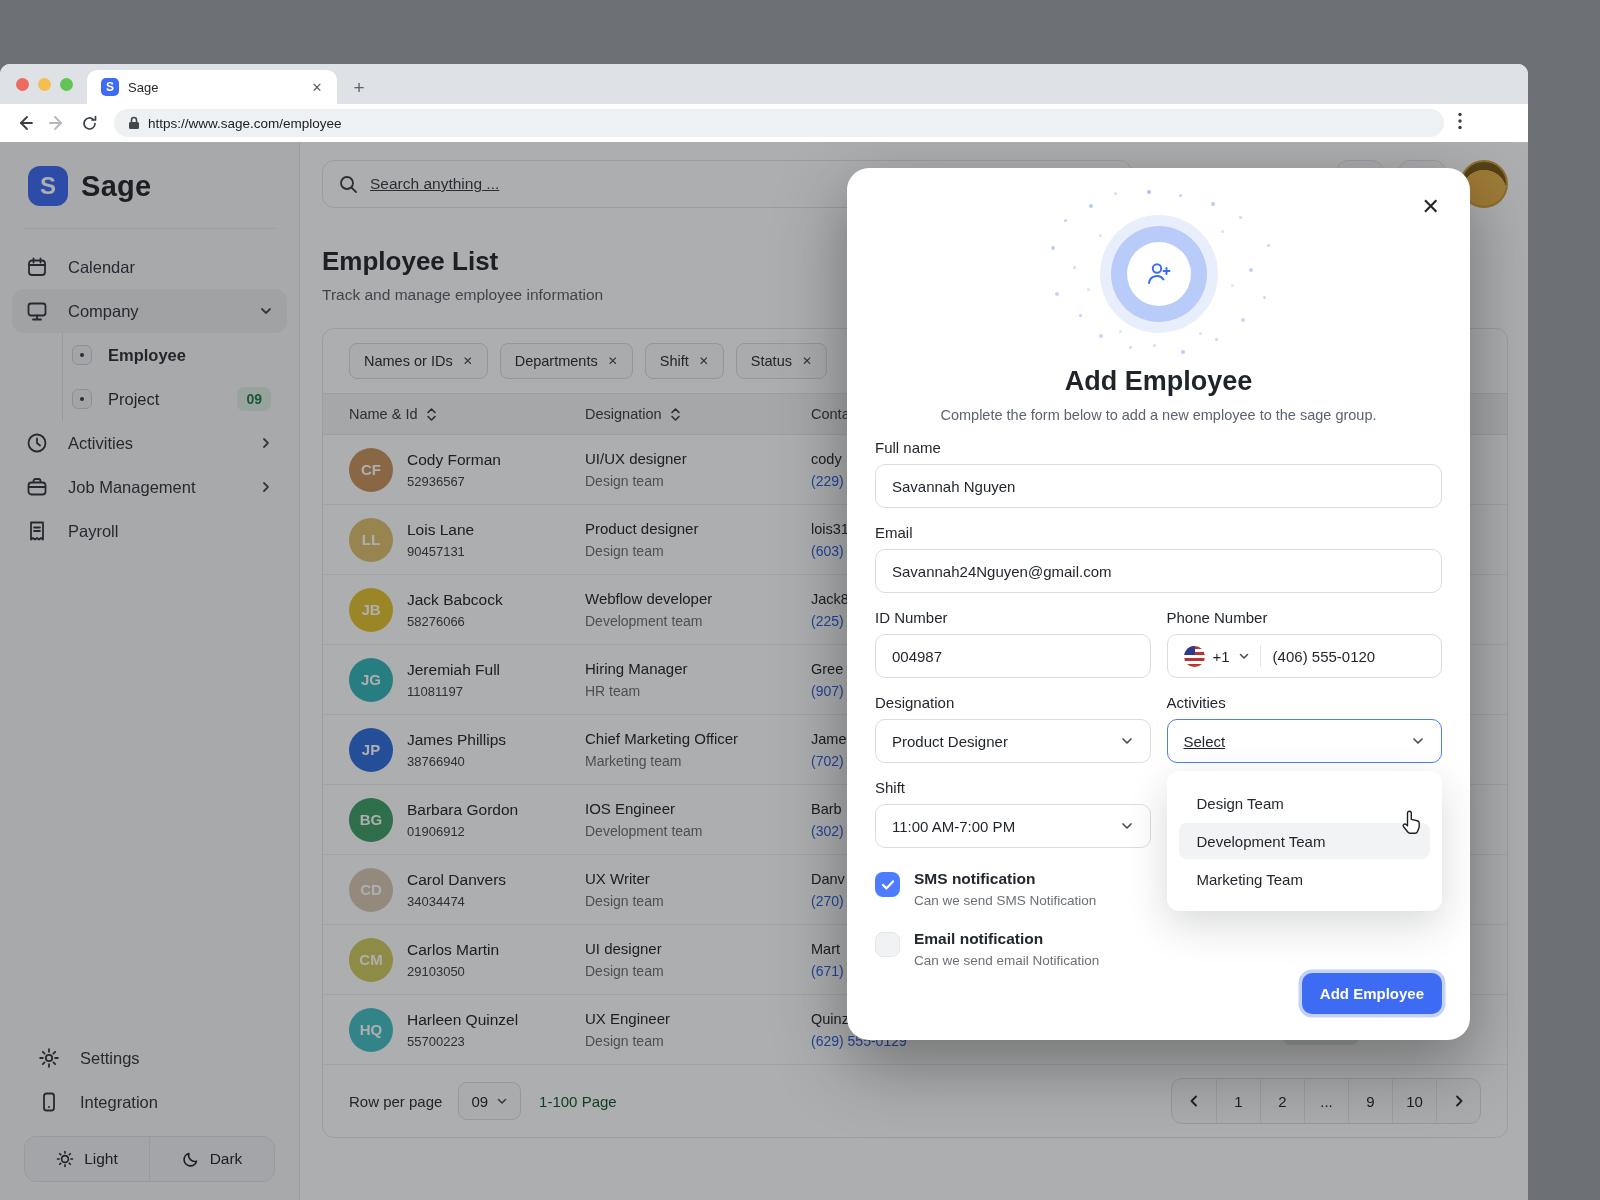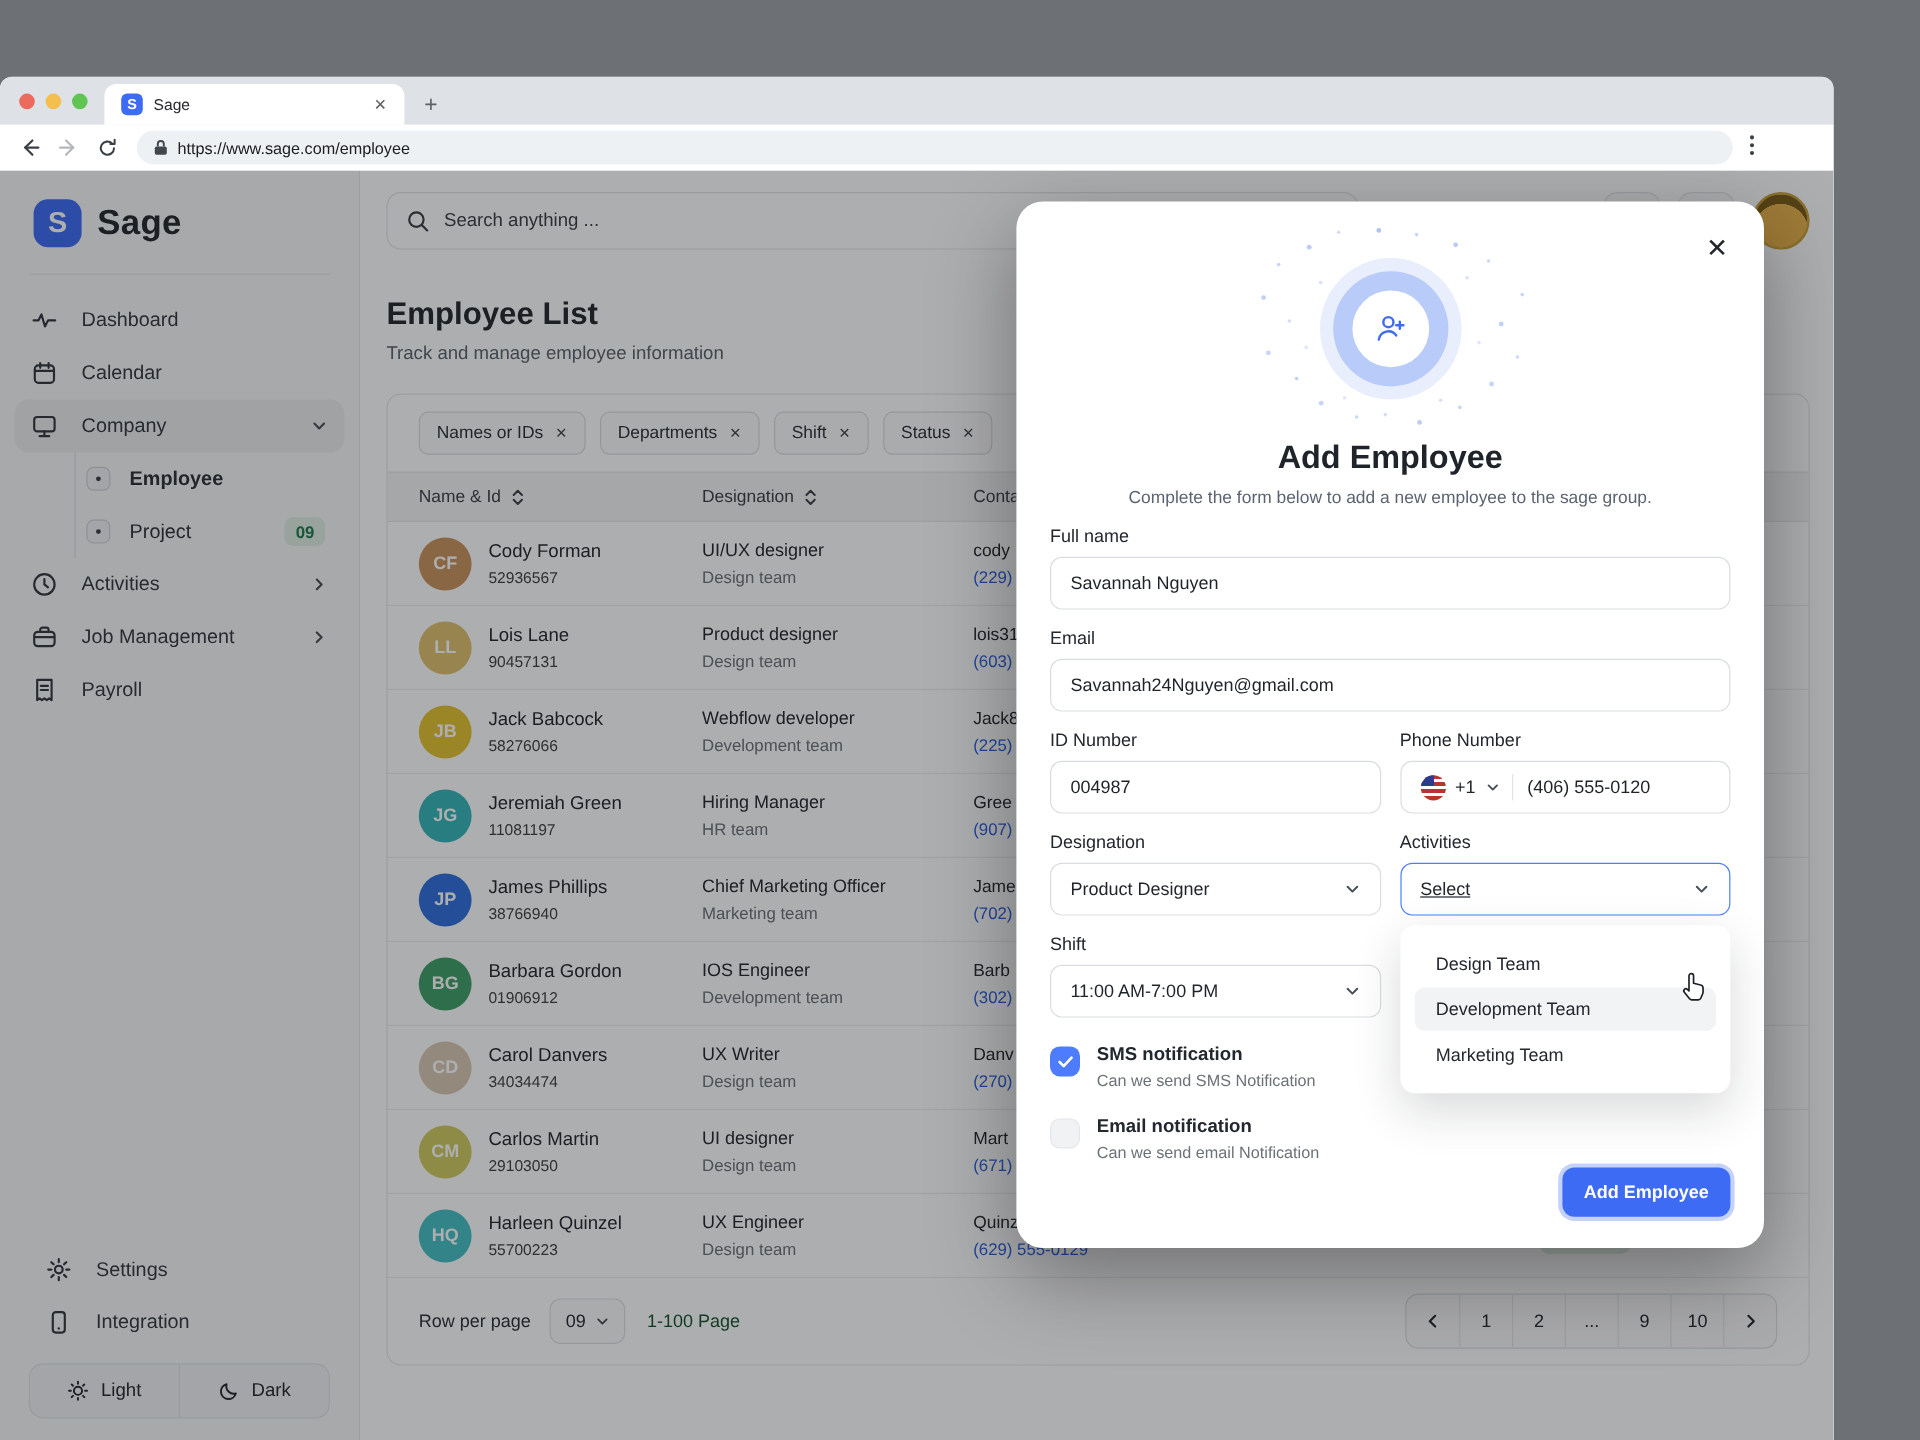--- a/index.html
+++ b/index.html
@@ -53,21 +53,21 @@
   .theme-toggle { position:absolute; left:24px; right:24px; bottom:18px; height:46px; display:flex;
             border:1px solid #e0e3e6; background:#f1f2f4; border-radius:12px; overflow:hidden; }
   .theme-half { flex:1; display:flex; align-items:center; justify-content:center; gap:10px;
             font-size:15.5px; color:#23272c; }
   .theme-half + .theme-half { border-left:1px solid #e0e3e6; }
 
   .main { flex:1; position:relative; padding:0 20px 0 22px; }
   .hdr-row { margin-top:18px; display:flex; align-items:center; gap:14px; }
   .searchbar { width:810px; height:48px; border:1px solid #e2e4e8; border-radius:12px; background:#fff;
             display:flex; align-items:center; padding:0 16px; gap:12px; }
-  .search-ph { color:#3a3f46; font-size:15.5px; flex:1; }
+  .search-ph { color:#3a3f46; font-size:15.5px; flex:1;text-decoration:underline; }
   .key { min-width:28px; height:28px; border:1px solid #dfe2e6; background:#f5f6f7; border-radius:7px;
          display:flex; align-items:center; justify-content:center; font-size:13.5px; color:#33383f; padding:0 6px; }
   .plus-k { color:#33383f; font-size:15px; margin:0 2px; }
   .quick { font-size:15.5px; color:#33383f; margin-left:8px; white-space:nowrap; }
   .ghost-btn { width:48px; height:48px; border:1px solid #e2e4e8; border-radius:12px; background:#fbfbfc; }
   .avatar-top { width:48px; height:48px; border-radius:50%; background:radial-gradient(circle at 50% 70%, #e8b24a 60%, #7a5a18 61%); border:2px solid #caa23c; }
   .pg-title { margin-top:38px; font-size:26px; font-weight:700; color:#23272c; }
   .pg-sub { margin-top:9px; font-size:15.5px; color:#5b626b; }
 
   .card { margin-top:24px; border:1px solid #e5e7ea; border-radius:12px; background:#fff; overflow:hidden; }
@@ -207,26 +207,20 @@
 
       <div class="sidebar">
         <div class="logo-row">
           <div class="logo-sq">S</div>
           <div class="brand">Sage</div>
         </div>
         <div class="side-div"></div>
         <div class="nav">
           <div class="nav-item">
             <svg width="22" height="22" viewBox="0 0 22 22">
-                <path d="M2 11 h4 l2.5 -5 3 10 2.5 -5 h6" stroke="#33383f" stroke-width="1.8" fill="none" stroke-linecap="round" stroke-linejoin="round"></path>
-              </svg>
-            <span class="nav-label">Dashboard</span>
-          </div>
-          <div class="nav-item">
-            <svg width="22" height="22" viewBox="0 0 22 22">
                 <rect x="3" y="4.5" width="16" height="14.5" rx="3" stroke="#33383f" stroke-width="1.8" fill="none"></rect>
                 <path d="M3 9 h16 M7.5 2.5 v4 M14.5 2.5 v4" stroke="#33383f" stroke-width="1.8" stroke-linecap="round"></path>
               </svg>
             <span class="nav-label">Calendar</span>
           </div>
           <div class="nav-item active">
             <svg width="22" height="22" viewBox="0 0 22 22">
                 <rect x="2.5" y="3.5" width="17" height="12" rx="2.5" stroke="#33383f" stroke-width="1.8" fill="none"></rect>
                 <path d="M11 15.5 v3 M7 19.5 h8" stroke="#33383f" stroke-width="1.8" stroke-linecap="round"></path>
               </svg>
@@ -447,21 +441,21 @@
                   <i></i>
                   <i></i>
                   <i></i>
                 </div>
   </div>
 
   <div class="tgrid trow">
     <div class="cell-name">
       <span class="av" style="background: rgb(53, 181, 184);">JG</span>
       <span>
-                    <div class="nm">Jeremiah Green</div>
+                    <div class="nm">Jeremiah Full</div>
                     <div class="id">11081197</div>
                   </span>
     </div>
     <div>
                   <div class="dg">Hiring Manager</div>
                   <div class="tm">HR team</div>
                 </div>
     <div>
                   <div class="em">Gree</div>
                   <div class="ph">(907)</div>

